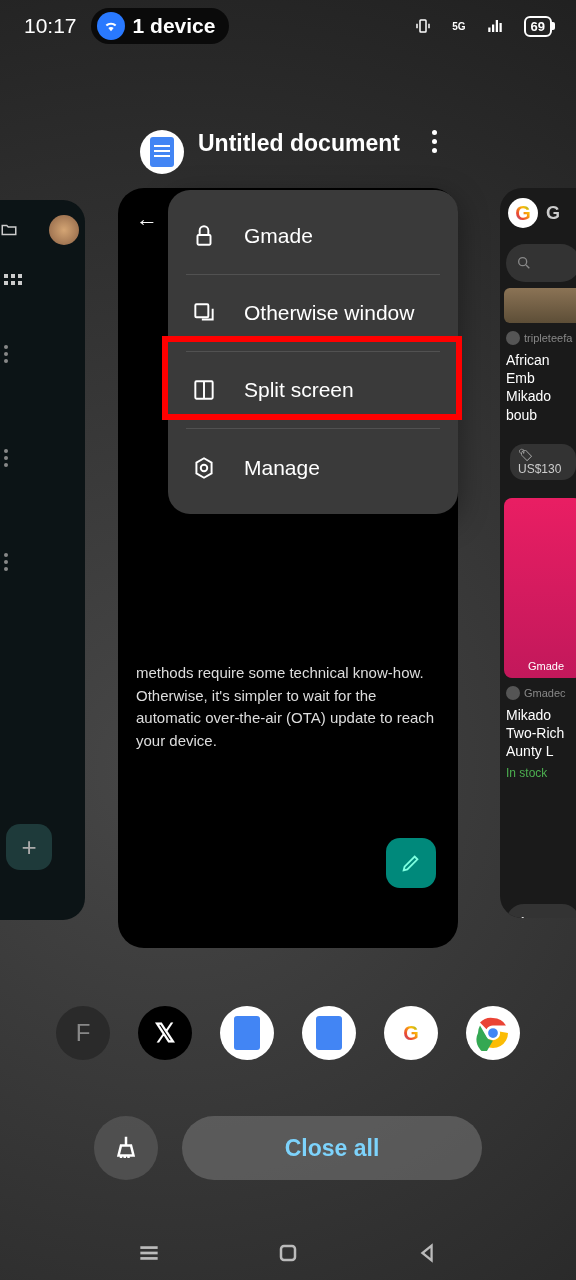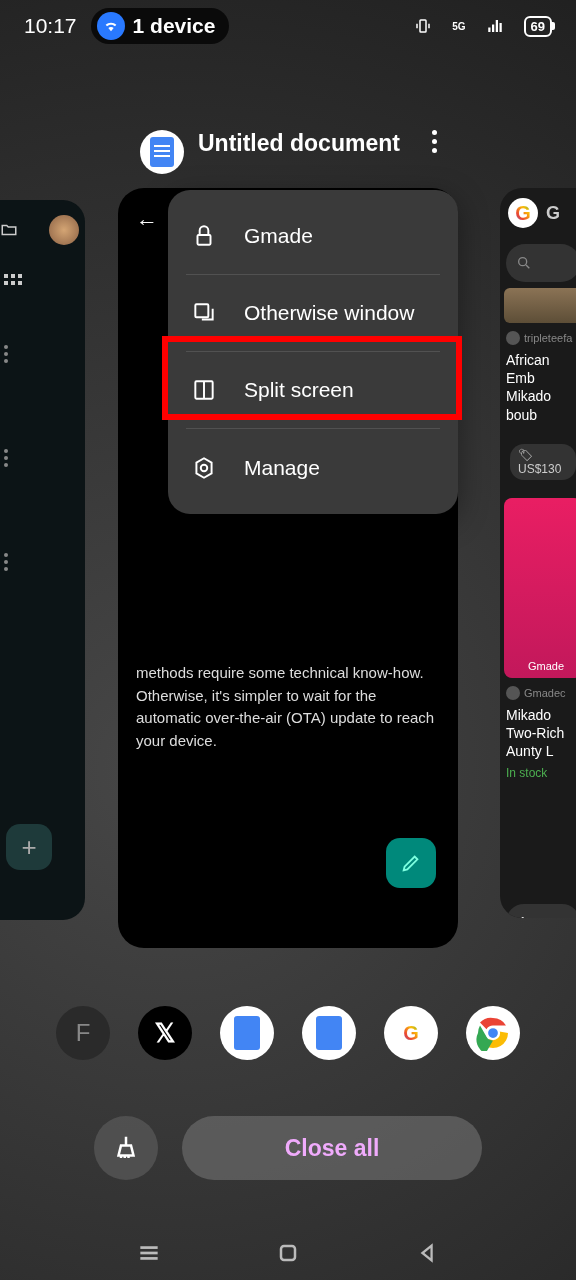--- a/index.html
+++ b/index.html
@@ -440,21 +440,21 @@
     .close-all-btn {
       width: 300px;
       height: 64px;
       border-radius: 34px;
       background: rgba(120,120,120,0.55);
       display: flex;
       align-items: center;
       justify-content: center;
       font-size: 23px;
       font-weight: 600;
-      color: #f0abfc;
+      color: #7dd3fc;
     }
     .memory-text {
       font-size: 17px;
       color: rgba(255,255,255,0.7);
     }
 
     
     .nav-bar {
       position: absolute;
       bottom: 12px;

